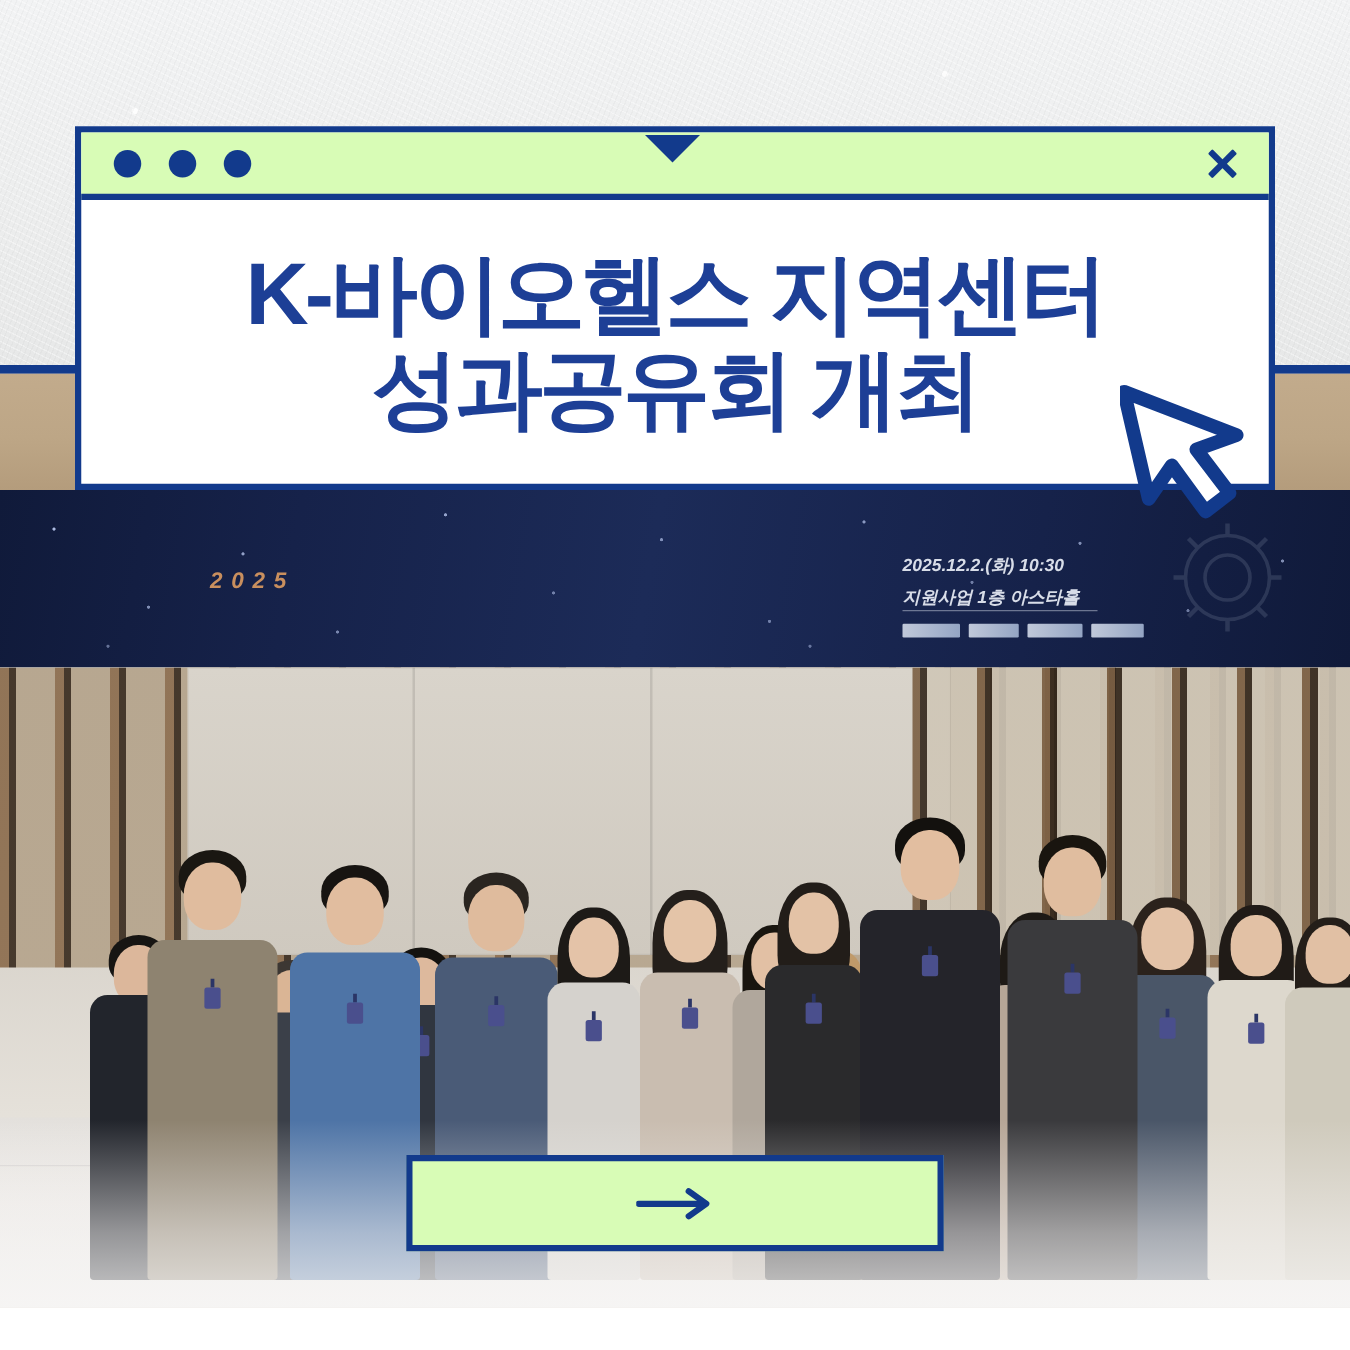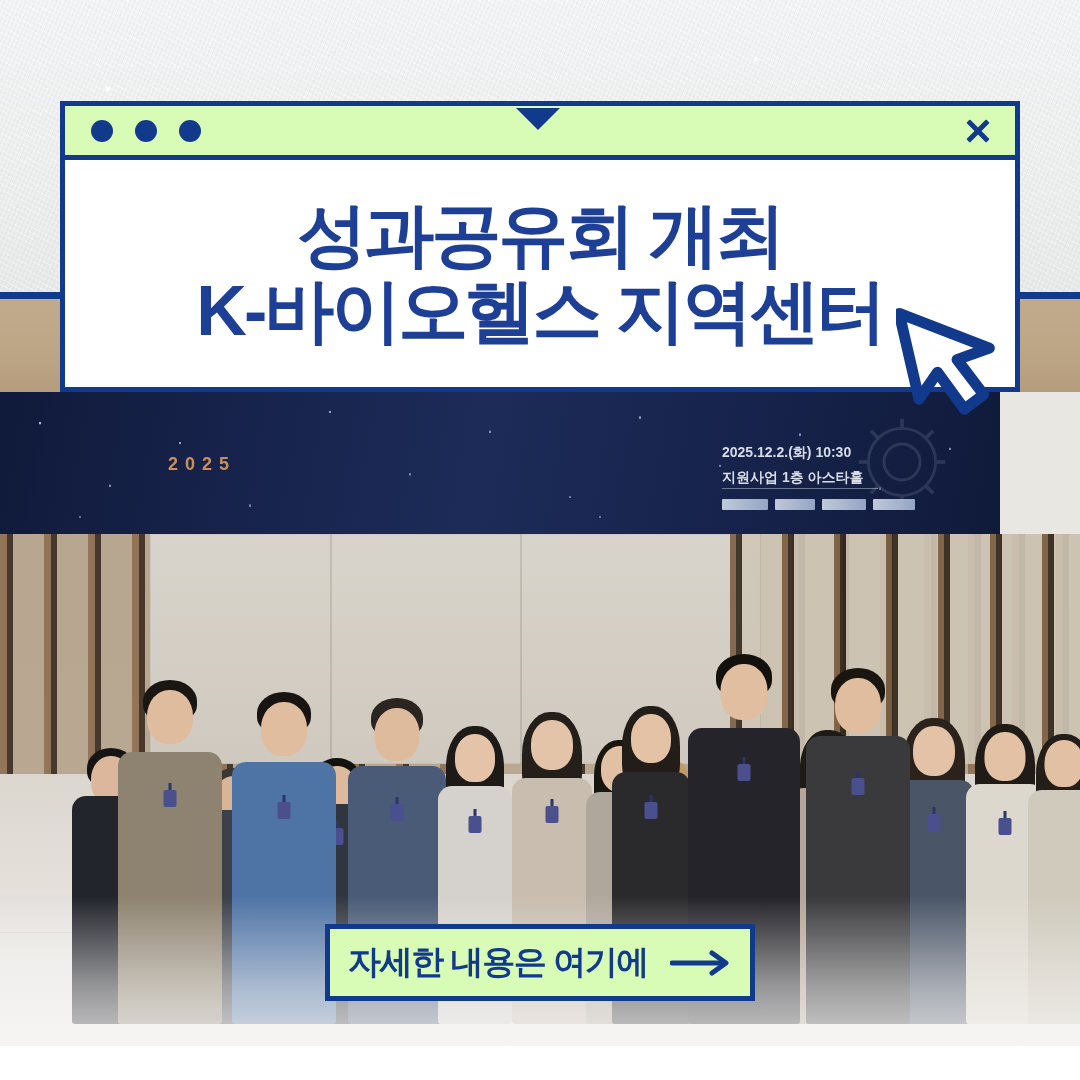--- a/index.html
+++ b/index.html
@@ -43,23 +43,24 @@
     position:absolute; left:0; top:292px; width:1080px; height:7px;
     background:#123a8c;
   }
   .wall-beige{
     position:absolute; left:0; top:299px; width:1080px; height:93px;
     background:linear-gradient(180deg,#c2ab8c 0%,#bda686 55%,#b49c7c 100%);
   }
 
   
   .banner{
-    position:absolute; left:0; top:392px; width:1000px; height:142px;
+    position:absolute; left:0; top:392px; width:1080px; height:142px;
     background:linear-gradient(100deg,#101a3a 0%,#16224a 22%,#1c2b58 48%,#16224a 76%,#101a3a 100%);
     overflow:hidden;
+    font-style:italic;
   }
   .banner::before{ 
     content:""; position:absolute; inset:0;
     background-image:
       radial-gradient(circle at 4% 22%, rgba(200,215,255,.85) 0 1px, transparent 1.5px),
       radial-gradient(circle at 11% 66%, rgba(200,215,255,.6) 0 1px, transparent 1.5px),
       radial-gradient(circle at 18% 36%, rgba(200,215,255,.7) 0 1px, transparent 1.5px),
       radial-gradient(circle at 25% 80%, rgba(200,215,255,.55) 0 1px, transparent 1.5px),
       radial-gradient(circle at 33% 14%, rgba(200,215,255,.7) 0 1px, transparent 1.5px),
       radial-gradient(circle at 41% 58%, rgba(200,215,255,.5) 0 1px, transparent 1.5px),
@@ -427,31 +428,30 @@
     <div class="titlebar">
       <div class="dots">
         <span class="dot"></span>
         <span class="dot"></span>
         <span class="dot"></span>
       </div>
       <span class="close-x"></span>
     </div>
 
     <div class="card-body">
+      <div class="headline l1">K-바이오헬스 지역센터</div>
       <div class="headline l2">성과공유회 개최</div>
-      <div class="headline l1">K-바이오헬스 지역센터</div>
     </div>
   </div>
 
   <svg class="cursor" width="112" height="125" viewBox="0 0 112 125">
     <path d="M14 8 L14 96 L38 74 L56 116 L78 106 L60 66 L94 62 Z" fill="#ffffff" stroke="#123a8c" stroke-width="11" stroke-linejoin="round" stroke-linecap="round" transform="rotate(-13 50 60)"></path>
   </svg>
 
   <div class="cta">
-    <span class="cta-text">자세한 내용은 여기에</span>
     <svg class="cta-arrow" width="62" height="26" viewBox="0 0 62 26">
       <line x1="2" y1="13" x2="54" y2="13" stroke="#123a8c" stroke-width="5" stroke-linecap="round"></line>
       <polyline points="42,3 56,13 42,23" fill="none" stroke="#123a8c" stroke-width="5" stroke-linecap="round" stroke-linejoin="round"></polyline>
     </svg>
   </div>
 
 
 </div>
 
 </body></html>

